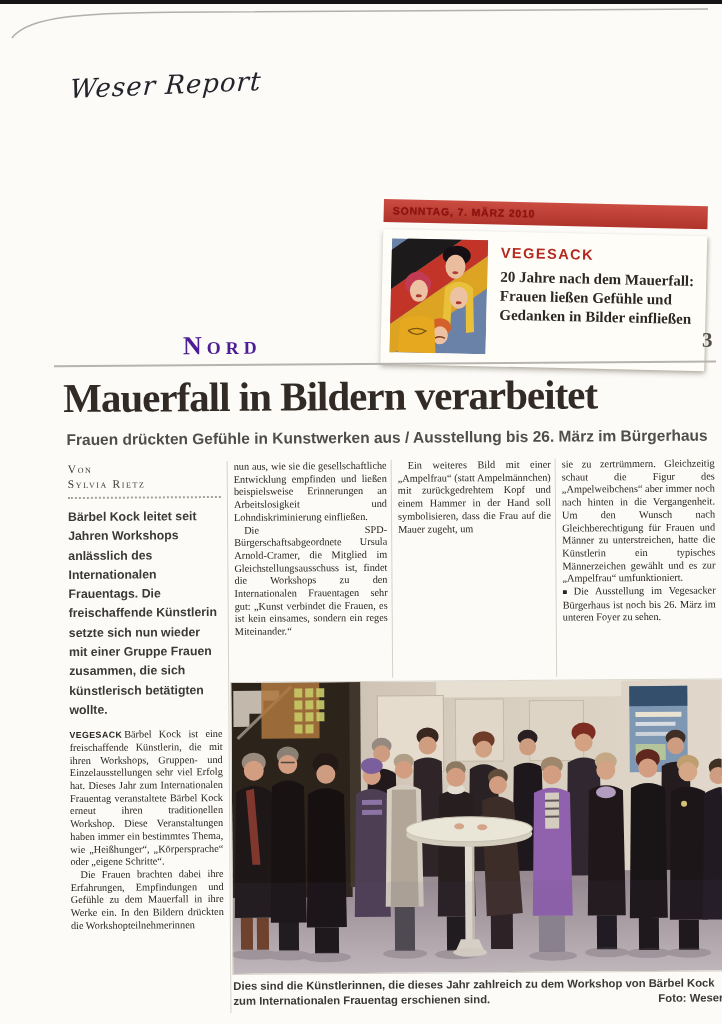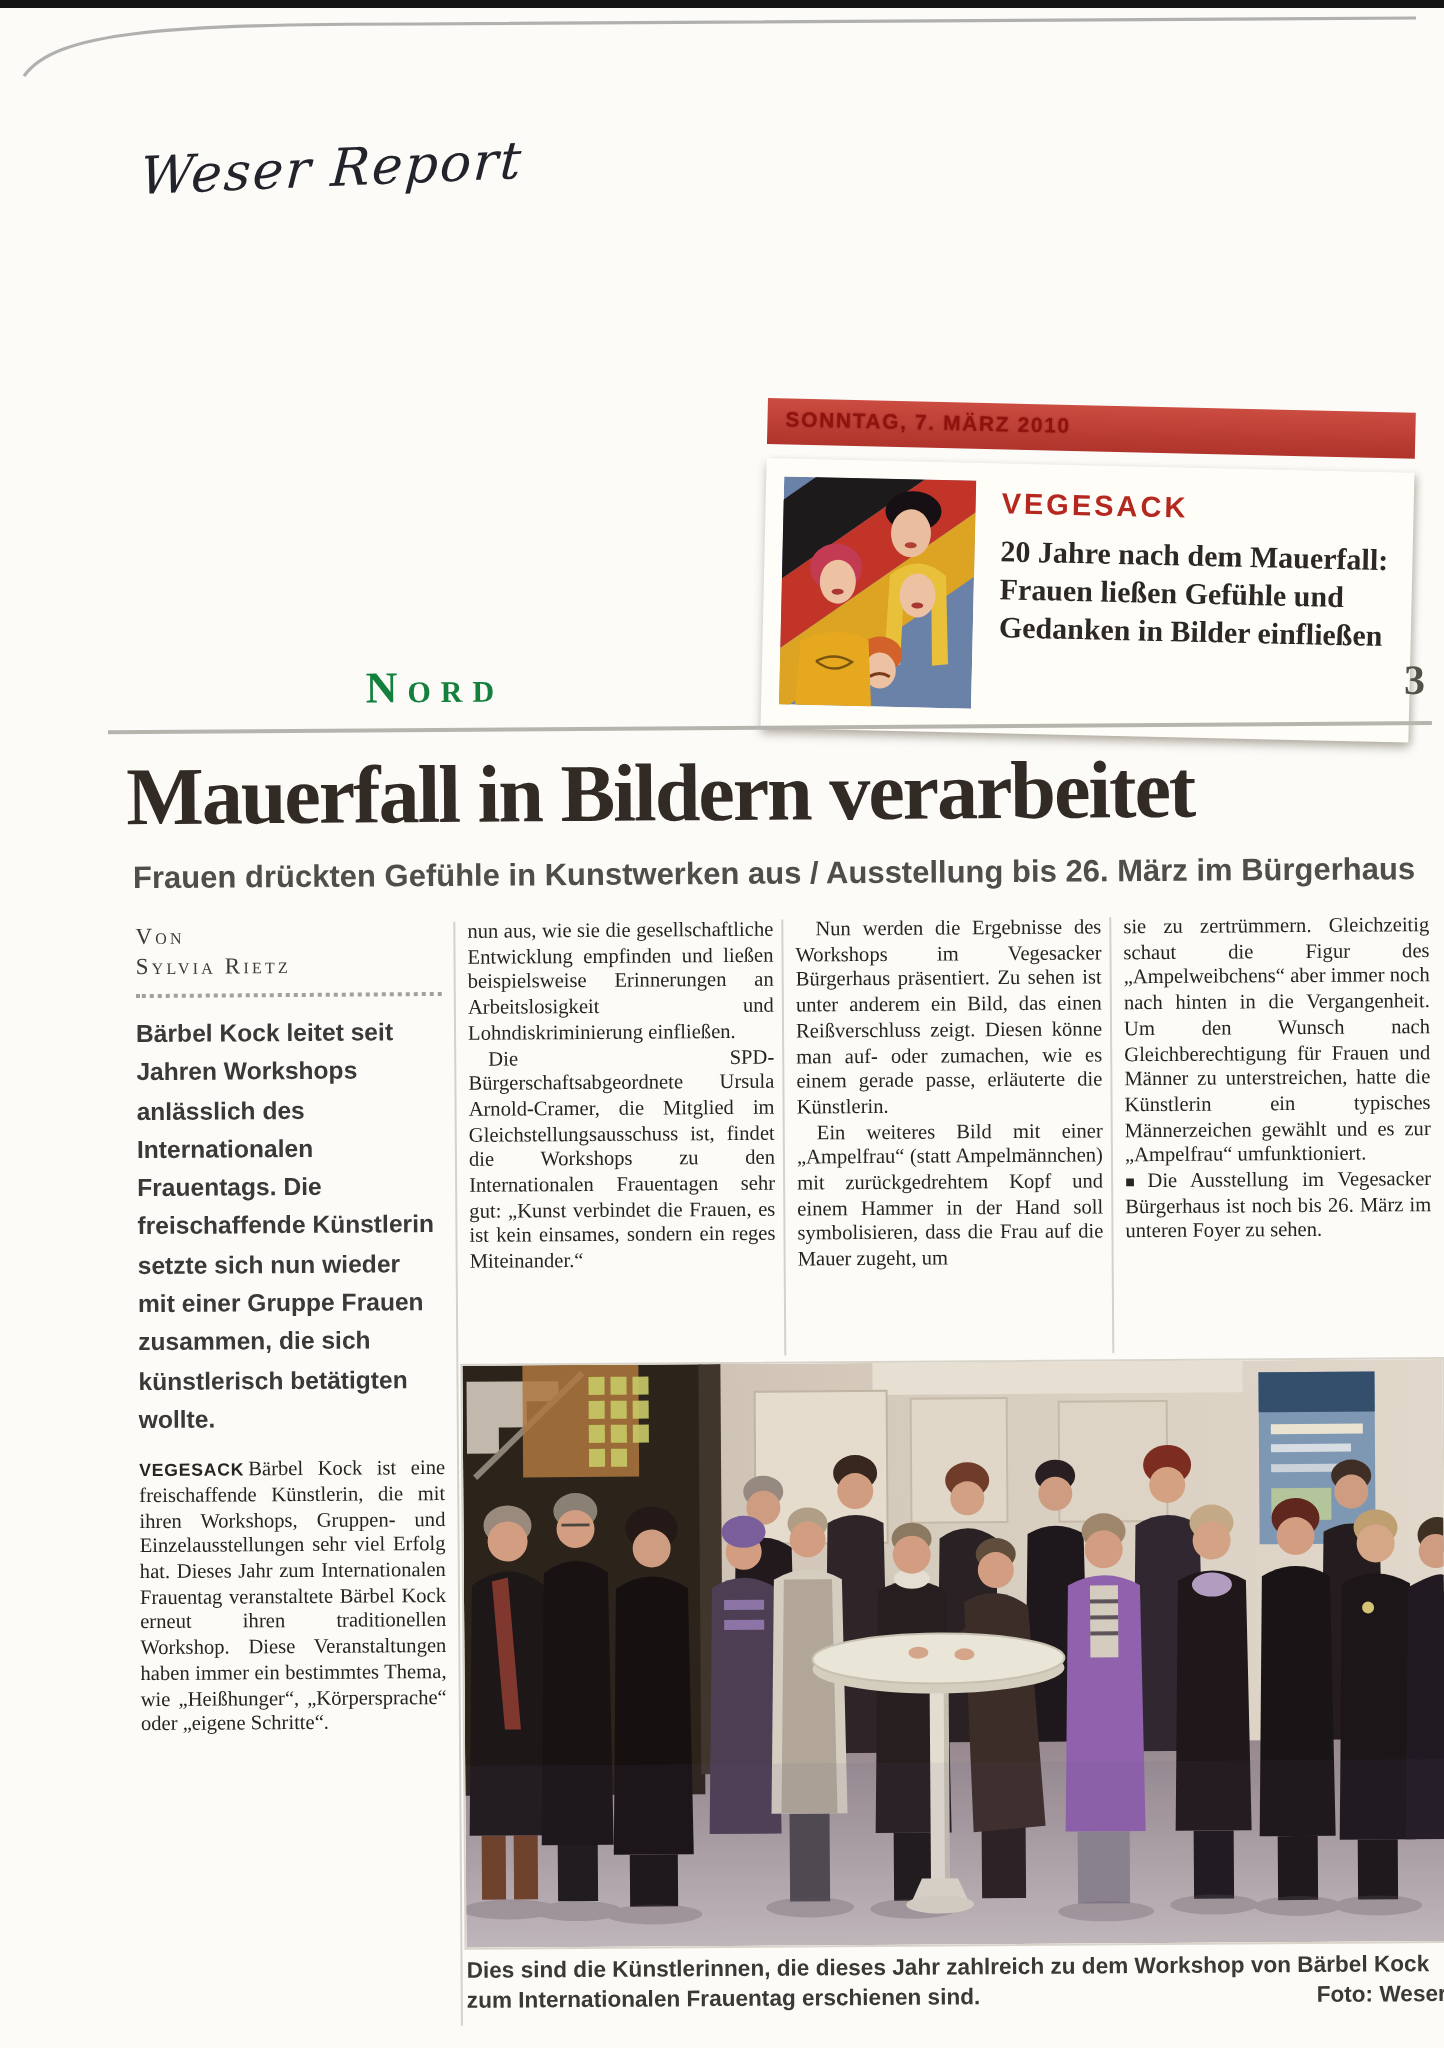--- a/index.html
+++ b/index.html
@@ -49,21 +49,21 @@
     position:absolute; left:702px; top:328px;
     font-family:"Liberation Serif", serif; font-weight:bold;
     font-size:21px; color:#54504a;
   }
   
   .article-wrap { position:absolute; left:0; top:0; width:722px; height:1024px;
     transform:rotate(-0.4deg); }
   .section-label {
     position:absolute; left:184px; top:330px;
     font-variant:small-caps; font-weight:bold; letter-spacing:5px;
-    font-size:22px; color:#15803d;
+    font-size:26px; color:#4c1d95;
   }
   .section-rule { position:absolute; left:55px; top:363px; width:662px; height:2px; background:#b7b4ae; }
   .headline {
     position:absolute; left:64px; top:372px; width:656px;
     font-weight:bold; font-size:41px; letter-spacing:-1px;
     color:#322b25; white-space:nowrap;
   }
   .subheadline {
     position:absolute; left:67px; top:429px; width:650px;
     font-family:"Liberation Sans", sans-serif; font-weight:bold;
@@ -166,33 +166,33 @@
     <div class="colrule r3"></div>
 
     <div class="col c1">
       <div class="byline">
         <div>Von</div>
         <div>Sylvia Rietz</div>
       </div>
       <div class="intro">Bärbel Kock leitet seit Jahren Workshops anlässlich des Internationalen Frauentags. Die freischaffende Künstlerin setzte sich nun wieder mit einer Gruppe Frauen zusammen, die sich künstlerisch betätigten wollte.</div>
       <div class="bodytext">
         <p class="noindent"><span class="leadin">Vegesack</span><span>Bärbel Kock ist eine freischaffende Künstlerin, die mit ihren Workshops, Gruppen- und Einzelausstellungen sehr viel Erfolg hat. Dieses Jahr zum Internationalen Frauentag veranstaltete Bärbel Kock erneut ihren traditionellen Workshop. Diese Veranstaltungen haben immer ein bestimmtes Thema, wie „Heißhunger“, „Körpersprache“ oder „eigene Schritte“.</span></p>
+        <p>Die Frauen brachten dabei ihre Erfahrungen, Empfindungen und Gefühle zu dem Mauerfall in ihre Werke ein. In den Bildern drückten die Workshopteilnehmerinnen</p>
       </div>
     </div>
 
     <div class="col c2">
       <div class="bodytext" style="margin-top:0;">
         <p class="noindent">nun aus, wie sie die gesellschaftliche Entwicklung empfinden und ließen beispielsweise Erinnerungen an Arbeitslosigkeit und Lohndiskriminierung einfließen.</p>
         <p>Die SPD-Bürgerschaftsabgeordnete Ursula Arnold-Cramer, die Mitglied im Gleichstellungsausschuss ist, findet die Workshops zu den Internationalen Frauentagen sehr gut: „Kunst verbindet die Frauen, es ist kein einsames, sondern ein reges Miteinander.“</p>
       </div>
     </div>
 
     <div class="col c3">
       <div class="bodytext" style="margin-top:0;">
-        <p>Nun werden die Ergebnisse des Workshops im Vegesacker Bürgerhaus präsentiert. Zu sehen ist unter anderem ein Bild, das einen Reißverschluss zeigt. Diesen könne man auf- oder zumachen, wie es einem gerade passe, erläuterte die Künstlerin.</p>
         <p>Ein weiteres Bild mit einer „Ampelfrau“ (statt Ampelmännchen) mit zurückgedrehtem Kopf und einem Hammer in der Hand soll symbolisieren, dass die Frau auf die Mauer zugeht, um</p>
       </div>
     </div>
 
     <div class="col c4">
       <div class="bodytext" style="margin-top:0;">
         <p class="noindent">sie zu zertrümmern. Gleichzeitig schaut die Figur des „Ampelweibchens“ aber immer noch nach hinten in die Vergangenheit. Um den Wunsch nach Gleichberechtigung für Frauen und Männer zu unterstreichen, hatte die Künstlerin ein typisches Männerzeichen gewählt und es zur „Ampelfrau“ umfunktioniert.</p>
         <p class="noindent"><span class="note-bullet">■</span><span>Die Ausstellung im Vegesacker Bürgerhaus ist noch bis 26. März im unteren Foyer zu sehen.</span></p>
       </div>
     </div>

